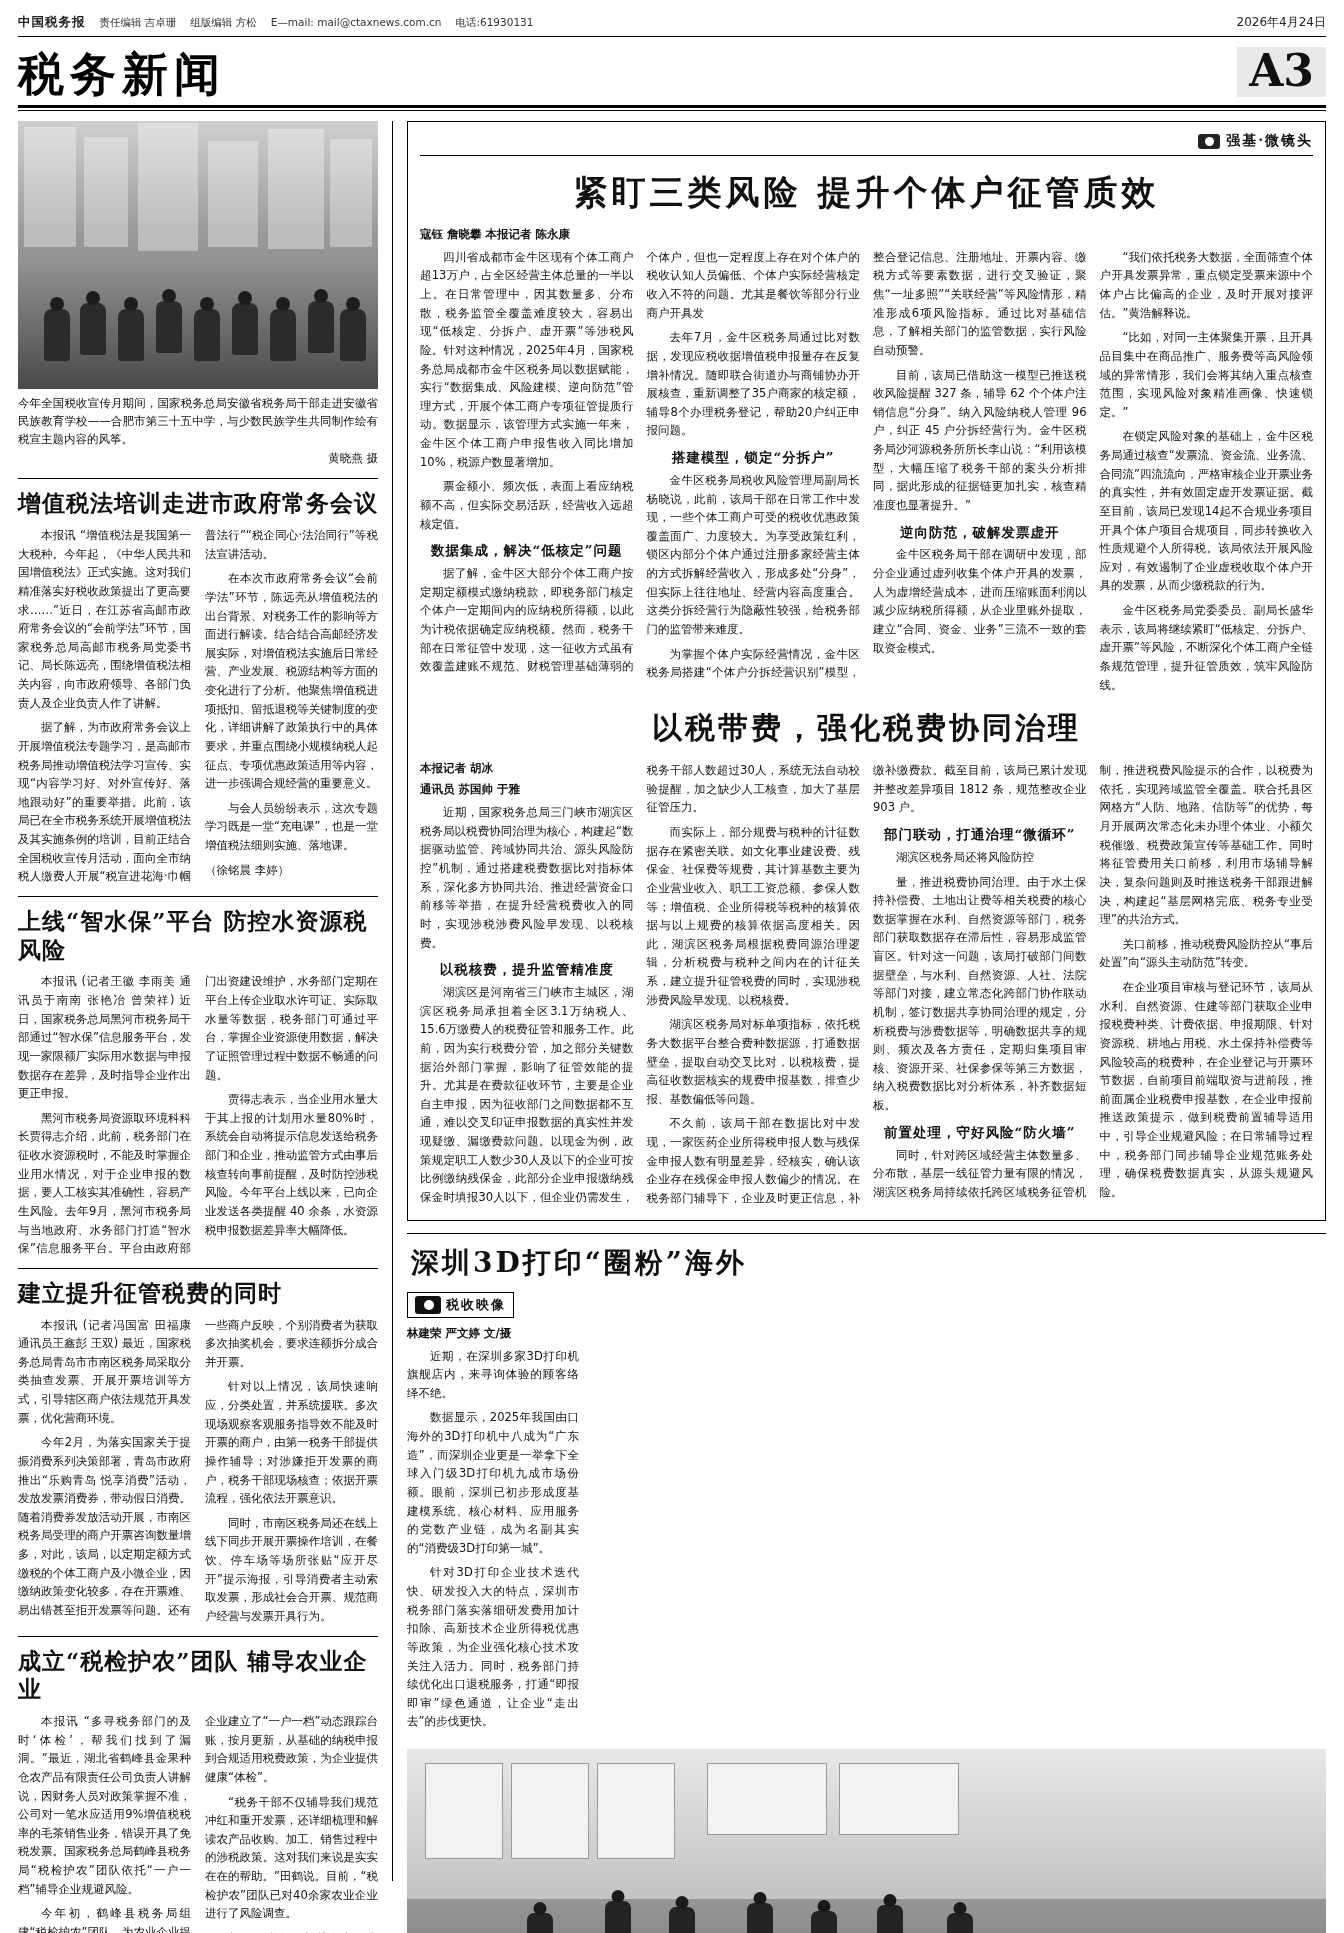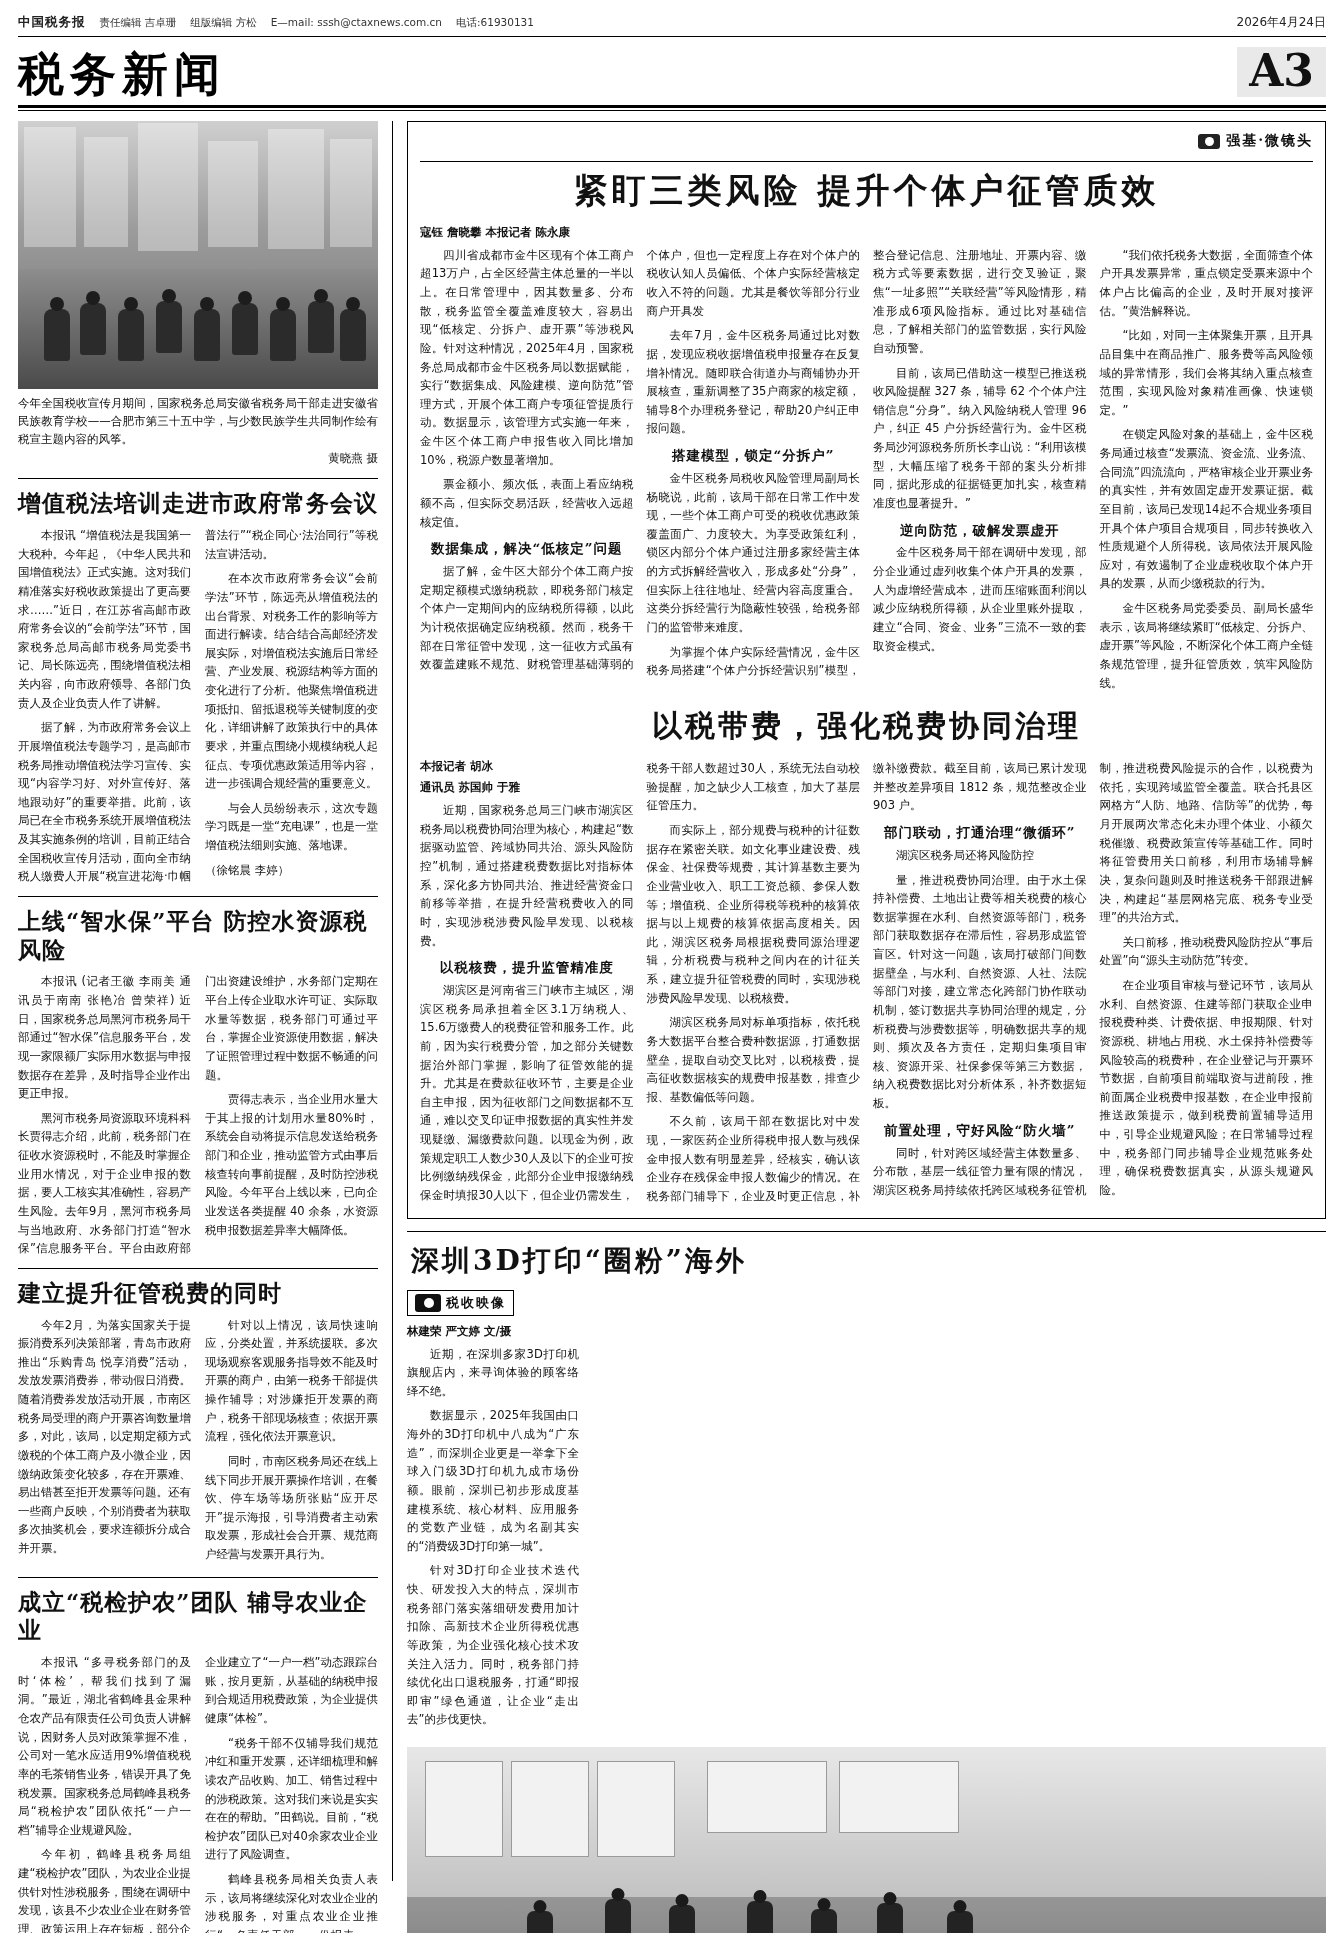--- a/index.html
+++ b/index.html
@@ -72,21 +72,21 @@
     font-size:11.5px; line-height:1.62; text-align:justify; margin:0 0 6px 0;
     text-indent:2em;
   }
   p.body.lead { text-indent:2em; }
   .sign { text-align:right; font-size:11.5px; margin-top:2px; }
 
   
   .feature-box { border:1px solid #000; padding:10px 12px 12px 12px; }
   .kicker {
     display:flex; justify-content:flex-end; align-items:center; gap:6px;
-    border-bottom:1px solid #000; padding-bottom:11px; margin-bottom:8px;
+    border-bottom:1px solid #000; padding-bottom:5px; margin-bottom:16px;
   }
   .kicker .camera { width:22px; height:15px; background:#222; border-radius:3px; position:relative; }
   .kicker .camera::after { content:""; position:absolute; left:7px; top:3px; width:9px; height:9px; border-radius:50%; background:#fff; }
   .kicker .ktext { font-family:"DejaVu Serif","Liberation Serif",serif; font-size:14px; font-weight:bold; letter-spacing:2px; }
 
   h1.feature-title {
     font-family:"DejaVu Serif","Liberation Serif",serif;
     font-size:34px; font-weight:bold; letter-spacing:4px;
     text-align:center; margin:6px 0 14px 0; line-height:1.2;
   }
@@ -139,21 +139,21 @@
 </head>
 <body>
 
 <div class="page">
 
   <div class="masthead-top">
     <div class="left">
       <span class="paper-name">中国税务报</span>
       <span class="meta">责任编辑 吉卓珊</span>
       <span class="meta">组版编辑 方松</span>
-      <span class="meta">E—mail: sssh@ctaxnews.com.cn</span>
+      <span class="meta">E—mail: mail@ctaxnews.com.cn</span>
       <span class="meta">电话:61930131</span>
     </div>
     <div class="date">2026年4月24日</div>
   </div>
 
   <div class="masthead-main">
     <div class="section-title">税务新闻</div>
     <div class="page-no">A3</div>
   </div>
   <div class="rule-thick"></div>
@@ -206,20 +206,21 @@
       <div class="two-col">
         <p class="body lead">本报讯 (记者王徽 李雨美 通讯员于南南 张艳冶 曾荣祥) 近日，国家税务总局黑河市税务局干部通过“智水保”信息服务平台，发现一家限额厂实际用水数据与申报数据存在差异，及时指导企业作出更正申报。</p>
         <p class="body">黑河市税务局资源取环境科科长贾得志介绍，此前，税务部门在征收水资源税时，不能及时掌握企业用水情况，对于企业申报的数据，要人工核实其准确性，容易产生风险。去年9月，黑河市税务局与当地政府、水务部门打造“智水保”信息服务平台。平台由政府部门出资建设维护，水务部门定期在平台上传企业取水许可证、实际取水量等数据，税务部门可通过平台，掌握企业资源使用数据，解决了证照管理过程中数据不畅通的问题。</p>
         <p class="body">贾得志表示，当企业用水量大于其上报的计划用水量80%时，系统会自动将提示信息发送给税务部门和企业，推动监管方式由事后核查转向事前提醒，及时防控涉税风险。今年平台上线以来，已向企业发送各类提醒 40 余条，水资源税申报数据差异率大幅降低。</p>
       </div>
 
       <div class="hl-rule"></div>
 
       <h2 class="headline">建立提升征管税费的同时</h2>
       <div class="two-col">
+        <p class="body lead">本报讯 (记者冯国富 田福康 通讯员王鑫彭 王双) 最近，国家税务总局青岛市市南区税务局采取分类抽查发票、开展开票培训等方式，引导辖区商户依法规范开具发票，优化营商环境。</p>
         <p class="body">今年2月，为落实国家关于提振消费系列决策部署，青岛市政府推出“乐购青岛 悦享消费”活动，发放发票消费券，带动假日消费。随着消费券发放活动开展，市南区税务局受理的商户开票咨询数量增多，对此，该局，以定期定额方式缴税的个体工商户及小微企业，因缴纳政策变化较多，存在开票难、易出错甚至拒开发票等问题。还有一些商户反映，个别消费者为获取多次抽奖机会，要求连额拆分成合并开票。</p>
         <p class="body">针对以上情况，该局快速响应，分类处置，并系统援联。多次现场观察客观服务指导效不能及时开票的商户，由第一税务干部提供操作辅导；对涉嫌拒开发票的商户，税务干部现场核查；依据开票流程，强化依法开票意识。</p>
         <p class="body">同时，市南区税务局还在线上线下同步开展开票操作培训，在餐饮、停车场等场所张贴“应开尽开”提示海报，引导消费者主动索取发票，形成社会合开票、规范商户经营与发票开具行为。</p>
       </div>
 
       <div class="hl-rule"></div>
 
       <h2 class="headline">成立“税检护农”团队 辅导农业企业</h2>
       <div class="two-col">
         <p class="body lead">本报讯 “多寻税务部门的及时‘体检’，帮我们找到了漏洞。”最近，湖北省鹤峰县金果种仓农产品有限责任公司负责人讲解说，因财务人员对政策掌握不准，公司对一笔水应适用9%增值税税率的毛茶销售业务，错误开具了免税发票。国家税务总局鹤峰县税务局“税检护农”团队依托“一户一档”辅导企业规避风险。</p>

